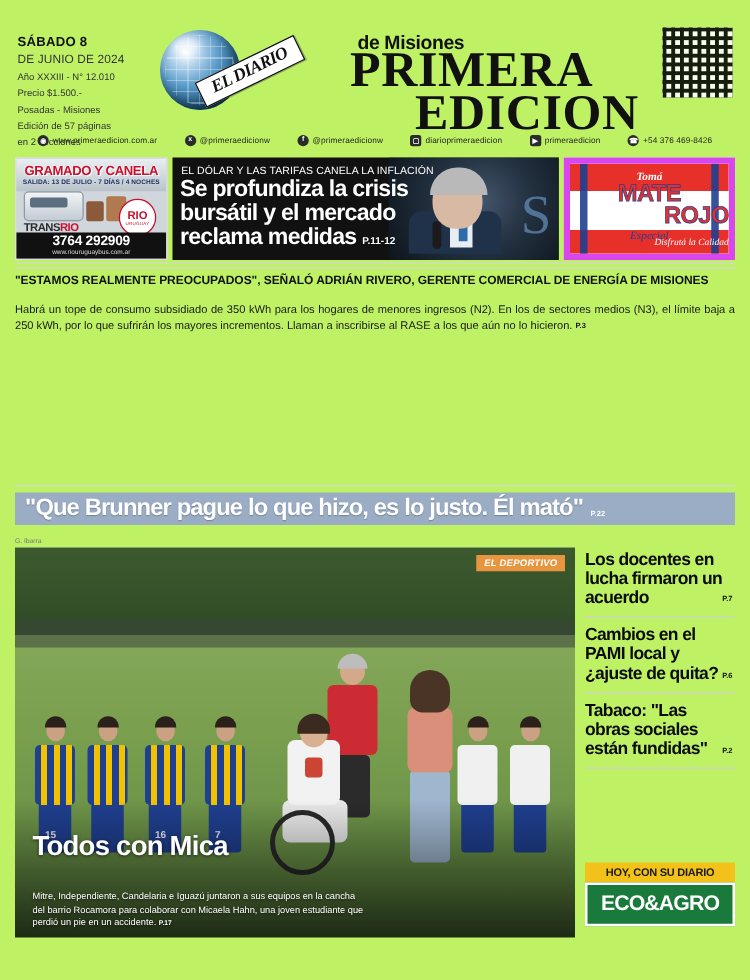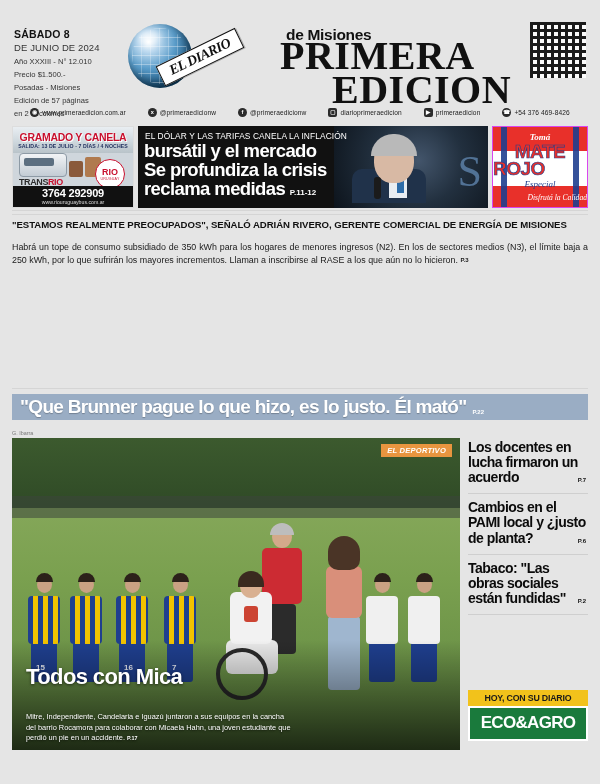--- a/index.html
+++ b/index.html
@@ -3,21 +3,21 @@
 <meta charset="utf-8">
 <style>
   * { box-sizing: border-box; margin: 0; padding: 0; }
   html, body {
     width: 600px; height: 784px;
     background: #ffffff;
     font-family: "Liberation Sans", sans-serif;
     color: #111;
     overflow: hidden;
   }
-  .page { width: 600px; height: 784px; position: relative; background:#e5e5e5; }
+  .page { width: 600px; height: 784px; position: relative; background:#bef264; }
 
   
   .masthead { height: 100px; position: relative; padding: 16px 12px 0 12px; }
   .dateblock { position:absolute; left:14px; top:28px; width:108px; line-height:1.32; }
   .dateblock .d1 { font-size:10.5px; font-weight:bold; letter-spacing:.2px; color:#111; }
   .dateblock .d2 { font-size:9.5px; color:#333; letter-spacing:.1px; }
   .dateblock .small { font-size:7.6px; color:#333; letter-spacing:0; margin-top:3px; }
 
   .logo-wrap { position:absolute; left:128px; top:16px; width:330px; height:80px; }
   .globe {
@@ -116,31 +116,31 @@
   .ad-center .photo .tie { position:absolute; left:41%; top:56%; width:7px; height:26%; background:#2d6ca8; }
   .ad-center .photo .mic { position:absolute; left:26%; top:62%; width:7px; height:22px; background:#1b1b1b; border-radius:3px;}
   .ad-center .photo .bigS { position:absolute; right:6px; top:24%; font-size:44px; color:#5b7fa6;
     font-family:"Liberation Serif", serif; opacity:.85; }
   .ad-center .kicker { position:absolute; left:7px; top:5px; color:#fff; font-size:8.4px;
     letter-spacing:.1px; font-weight:500; }
   .ad-center .h { position:absolute; left:6px; top:15px; color:#fff; font-size:18.5px; font-weight:bold;
     line-height:1.04; letter-spacing:-.6px; }
   .ad-center .h .pref { font-size:8px; font-weight:bold; letter-spacing:0; }
 
-  .ad-right { width:96px; position:relative; background:#fff; border:1px solid #d946ef; overflow:hidden;}
+  .ad-right { width:137px; position:relative; background:#fff; border:5px solid #d946ef; overflow:hidden;}
   .ad-right .band { position:absolute; left:0; right:0; top:0; height:100%;
     background:linear-gradient(#e8302a 0 30%, #ffffff 30% 74%, #e8302a 74% 100%); }
   .ad-right .stripe { position:absolute; left:8px; top:0; bottom:0; width:6px; background:#1f3f8f; opacity:.9;}
   .ad-right .stripe2 { position:absolute; right:8px; top:0; bottom:0; width:6px; background:#1f3f8f; opacity:.9;}
   .ad-right .toma { position:absolute; left:0; right:0; top:5px; text-align:center; color:#fff;
     font-size:9px; font-style:italic; font-weight:bold; font-family:"Liberation Serif",serif;}
   .ad-right .mate { position:absolute; left:0; right:0; top:16px; text-align:center; color:#e8302a;
     font-size:19px; font-weight:bold; letter-spacing:-.5px; line-height:.95;
     -webkit-text-stroke:.6px #1f3f8f; }
-  .ad-right .rojo { position:absolute; left:0; right:0; top:33px; text-align:left; color:#e8302a;
+  .ad-right .rojo { position:absolute; left:0; right:0; top:33px; text-align:right; color:#e8302a;
     font-size:19px; font-weight:bold; letter-spacing:-.5px; line-height:.95;
     -webkit-text-stroke:.6px #1f3f8f;}
   .ad-right .esp { position:absolute; left:0; right:0; top:52px; text-align:center; color:#1f3f8f;
     font-size:9px; font-style:italic; font-family:"Liberation Serif",serif;}
   .ad-right .disf { position:absolute; left:0; right:0; bottom:5px; text-align:right; color:#fff;
     font-size:7.6px; font-style:italic; font-family:"Liberation Serif",serif;}
 
   
   .lead { position:absolute; left:12px; right:12px; top:214px; }
   .lead .kick { font-size:9.6px; font-weight:bold; letter-spacing:-.05px; color:#111;
@@ -302,22 +302,22 @@
         <div class="bigS">S</div>
         <div class="suit"></div>
           <div class="shirt"></div>
           <div class="tie"></div>
         <div class="head"></div>
           <div class="hair"></div>
           <div class="mic"></div>
       </div>
       <div class="kicker">EL DÓLAR Y LAS TARIFAS CANELA LA INFLACIÓN</div>
       <div class="h">
+        <div>Se profundiza la crisis</div>
         <div>bursátil y el mercado</div>
-        <div>Se profundiza la crisis</div>
         <div><span>reclama medidas</span>
              <span class="pref">P.11-12</span></div>
       </div>
     </div>
 
     <div class="ad-right">
       <div class="band"></div>
         <div class="stripe"></div>
         <div class="stripe2"></div>
       <div class="toma">Tomá</div>
@@ -420,21 +420,21 @@
       <span class="pg">P.17</span>
     </div>
   </div>
 
   <div class="sidebar">
     <div class="side-item">
       <h3>Los docentes en lucha firmaron un acuerdo</h3>
       <span class="pg">P.7</span>
     </div>
     <div class="side-item">
-      <h3>Cambios en el PAMI local y ¿justo de planta?</h3>
+      <h3>Cambios en el PAMI local y ¿ajuste de quita?</h3>
       <span class="pg">P.6</span>
     </div>
     <div class="side-item">
       <h3>Tabaco: "Las obras sociales están fundidas"</h3>
       <span class="pg">P.2</span>
     </div>
   </div>
 
   <div class="eco">
     <div class="hoy">HOY, CON SU DIARIO</div>

